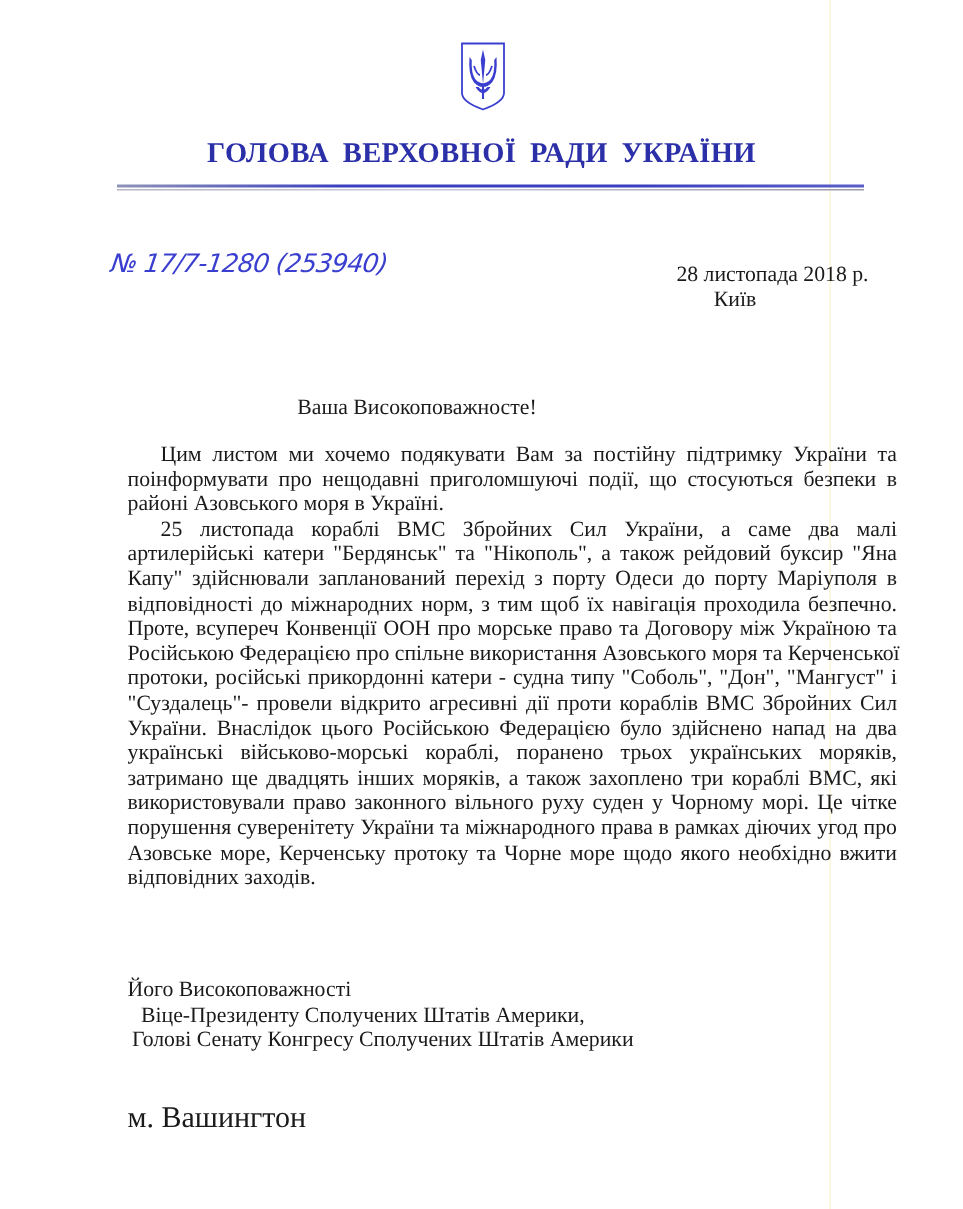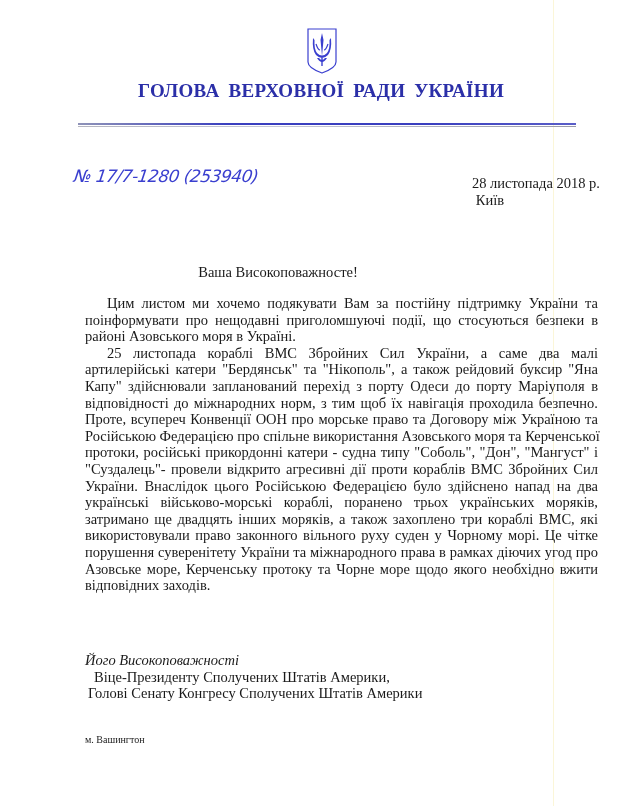--- a/index.html
+++ b/index.html
@@ -1,45 +1,45 @@
 <!DOCTYPE html>
 <html><head>
 <meta charset="utf-8">
 <style>
   html, body { margin: 0; padding: 0; background: #ffffff; }
   body { width: 642px; height: 806px; position: relative; overflow: hidden;
          font-family: "Liberation Serif", "DejaVu Serif", serif; color: #1a1a1a; }
   .page { position: absolute; left: 0; top: 0; width: 642px; height: 806px; background: #fff; }
   .edge { position: absolute; left: 553px; top: 0; width: 1px; height: 806px; background: #fbf6d8; }
   .emblem { position: absolute; left: 307px; top: 28px; width: 30px; height: 46px; }
-  .org-title { position: absolute; left: 0; top: 80px; width: 642px; text-align: center;
+  .org-title { position: absolute; left: 0; top: 92px; width: 642px; text-align: center;
                font-family: "Liberation Serif", serif; font-weight: bold; font-size: 19px;
                color: #2b2fa8; letter-spacing: 0.3px; word-spacing: 4px; }
   .rule { position: absolute; left: 78px; top: 123px; width: 498px; height: 2px;
           background: linear-gradient(90deg, #8f93b8, #3a3fbf 30%, #3a3fbf 70%, #5a5ec8); }
   .rule2 { position: absolute; left: 78px; top: 126px; width: 498px; height: 1px;
            background: linear-gradient(90deg, #b5b5c0, #c8c8d8 40%, #9a9aa8); }
   .handwritten { position: absolute; left: 74px; top: 166px; font-family: "DejaVu Sans", sans-serif;
                  font-style: italic; font-size: 17px; color: #3a3fcf; letter-spacing: -0.5px;
                  transform: skewX(-8deg); }
-  .date { position: absolute; left: 430px; top: 175px; width: 170px; text-align: right;
+  .date { position: absolute; left: 430px; top: 175px; width: 170px; text-align: center;
           font-size: 14.5px; line-height: 17px; }
   .city { position: absolute; left: 430px; top: 192px; width: 120px; text-align: center;
           font-size: 14.5px; line-height: 17px; }
   .salutation { position: absolute; left: 0; top: 264px; width: 556px; text-align: center; font-size: 14.5px; }
   .body { position: absolute; left: 85px; top: 295px; width: 513px; font-size: 14.5px; }
   .ln { height: 16.6px; line-height: 16.6px; text-align: justify; text-align-last: justify; white-space: nowrap; overflow: visible; }
   .ln.last { text-align-last: left; }
   .ln.indent { padding-left: 22px; }
   .addressee { position: absolute; left: 85px; top: 652px; font-size: 14.5px; line-height: 16.5px; }
   .addressee div { white-space: nowrap; }
-  .addressee .i1 { padding-left: 0; font-style: italic; }
+  .addressee .i1 { padding-left: 0; }
   .addressee .i2 { padding-left: 9px; }
   .addressee .i3 { padding-left: 3px; }
-  .place { position: absolute; left: 85px; top: 734px; font-size: 10px; }
+  .place { position: absolute; left: 85px; top: 734px; font-size: 20px; }
 </style>
 </head>
 <body>
 
 <div class="page">
   <div class="edge"></div>
 
   <svg class="emblem" viewBox="0 0 30 46">
     <path d="M1 1 H29 V34 Q29 40 15 45 Q1 40 1 34 Z" fill="none" stroke="#3a3fcf" stroke-width="1.2"></path>
     <path d="M15 5 L13.5 12 L15 28 L16.5 12 Z" fill="#3a3fcf"></path>

